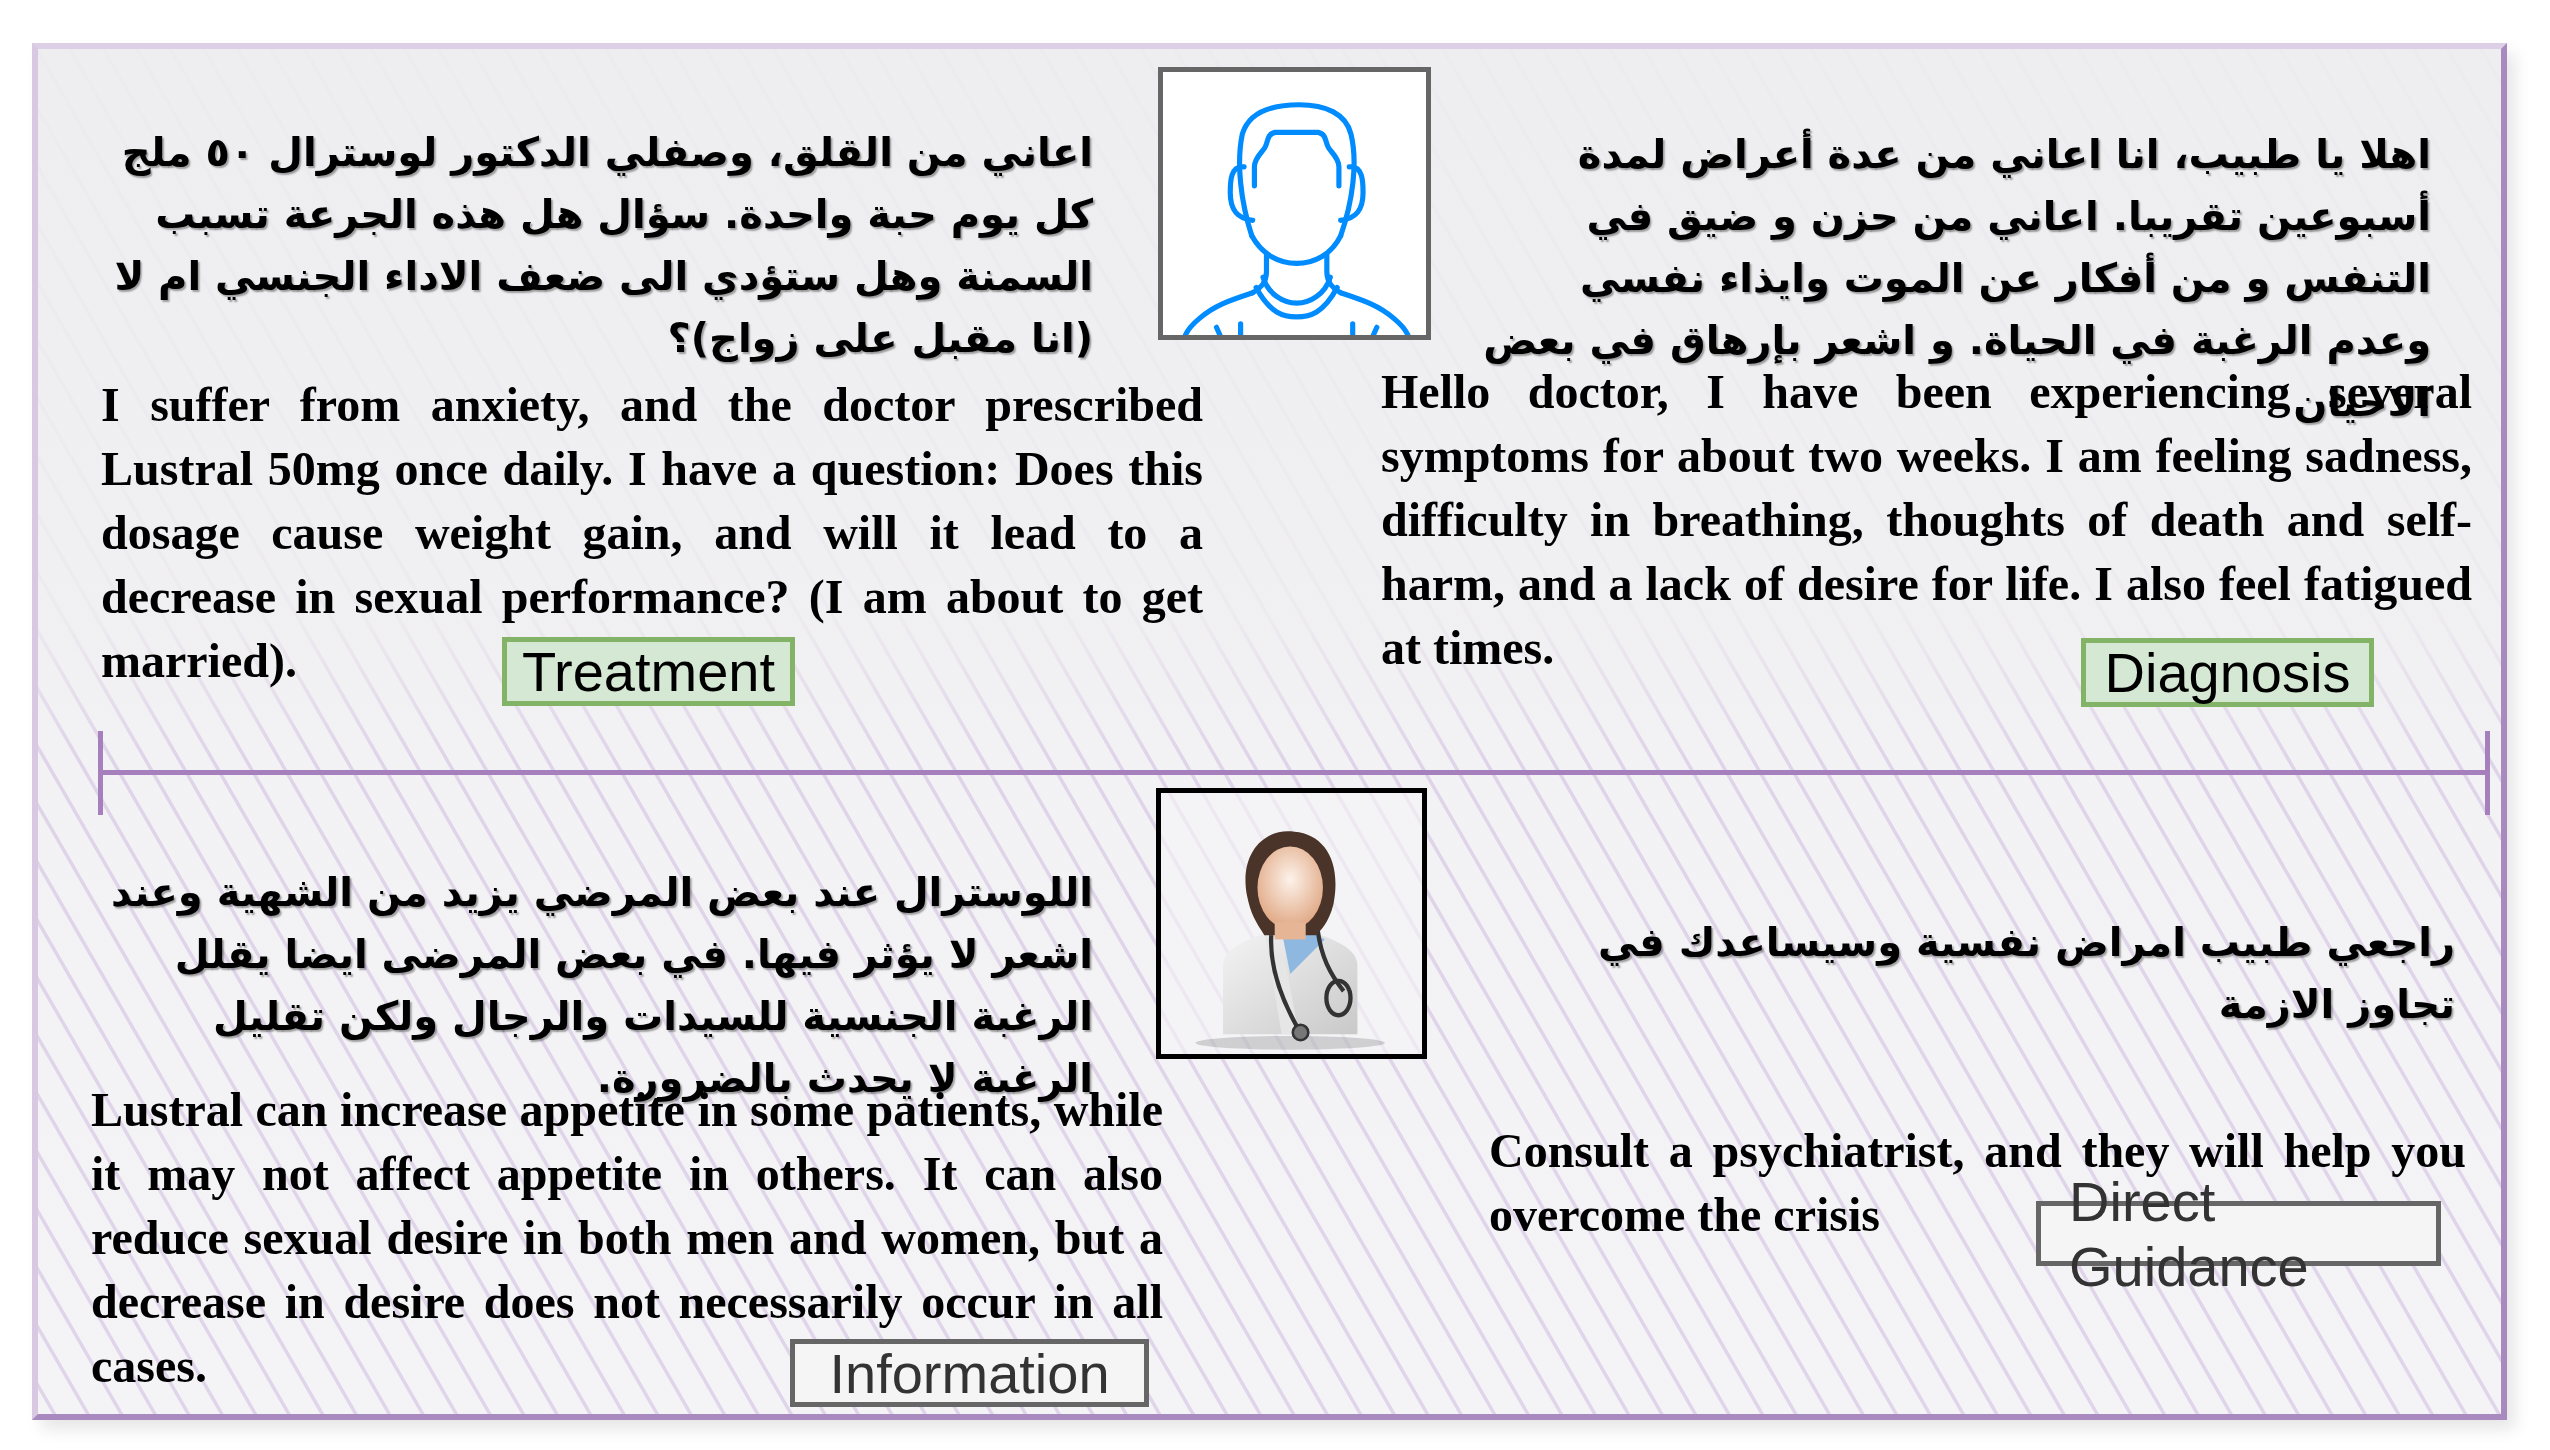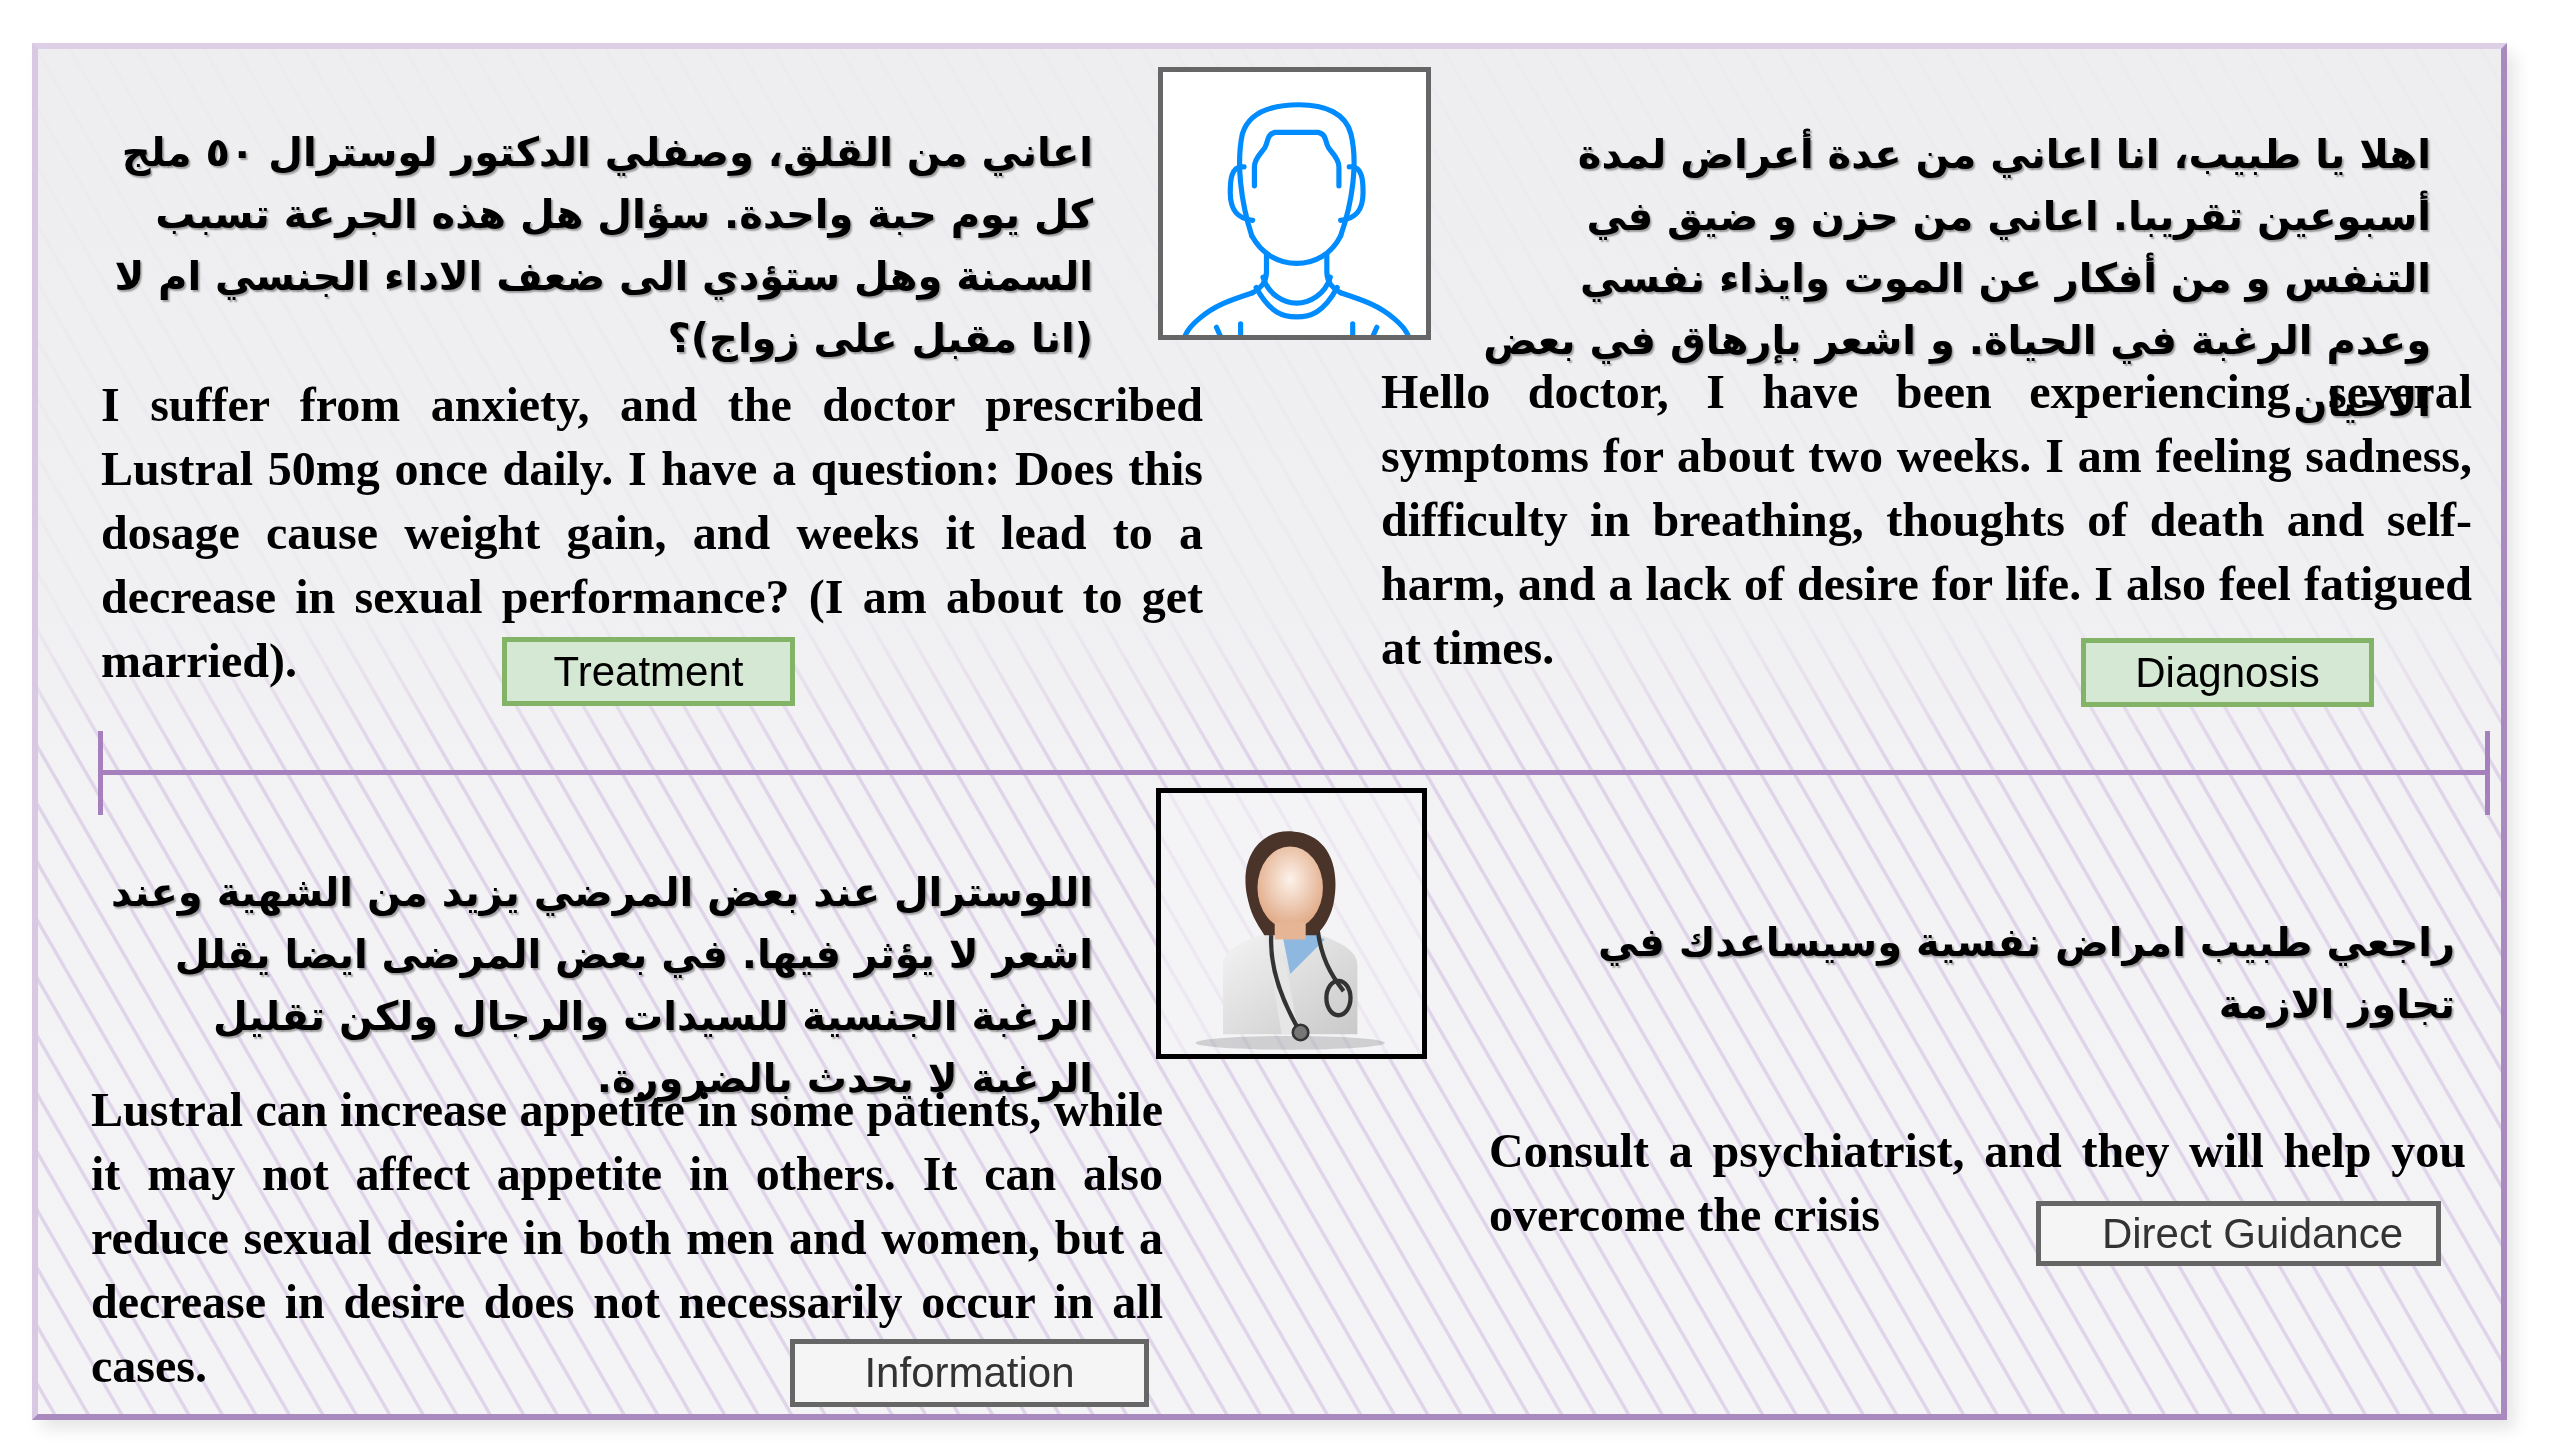--- a/index.html
+++ b/index.html
@@ -31,38 +31,38 @@
     font-size: 40px; line-height: 62px; color: #000;
     text-shadow: 1.7px 1.7px 1.7px rgba(0,0,0,0.35);
   }
   .en {
     font-family: "Liberation Serif", serif; font-weight: bold;
     font-size: 48px; line-height: 64px; color: #000;
     text-align: justify;
   }
   .badge {
     position: absolute; z-index: 3; box-sizing: border-box;
-    font-family: "Liberation Sans", sans-serif; font-size: 42px;
+    font-family: "Liberation Sans", sans-serif; font-size: 56px;
     display: flex; align-items: center; justify-content: center;
   }
   .badge.green { background: #d5e8d4; border: 5.2px solid #82b366; color: #000; }
   .badge.gray  { background: #f5f5f5; border: 5.2px solid #666666; color: #333; }
   .avatar-box { position: absolute; z-index: 3; box-sizing: border-box; }
   .divider {
     position: absolute; z-index: 2; background: #a67fbd;
   }
 </style>
 </head>
 <body>
 
 <div class="frame"></div>
 
 <div class="block ar" style="left:52px; top:121px; width:1041px;">اعاني من القلق، وصفلي الدكتور لوسترال ٥٠ ملج كل يوم حبة واحدة. سؤال هل هذه الجرعة تسبب السمنة وهل ستؤدي الى ضعف الاداء الجنسي ام لا (انا مقبل على زواج)؟</div>
 <div class="block en" style="left:101px; top:373px; width:1102px; text-align-last:left;">
-  <span>I suffer from anxiety, and the doctor prescribed Lustral 50mg once daily. I have a question: Does this dosage cause weight gain, and weeks it lead to a decrease in sexual performance? (I am about to get married).</span>
+  <span>I suffer from anxiety, and the doctor prescribed Lustral 50mg once daily. I have a question: Does this dosage cause weight gain, and will it lead to a decrease in sexual performance? (I am about to get married).</span>
 </div>
 <div class="badge green" style="left:502px; top:637px; width:293px; height:69px;">Treatment</div>
 
 <div class="avatar-box" style="left:1158px; top:67px; width:273px; height:273px; border:5.2px solid #666; background:#fff;">
   <svg width="263" height="263" viewBox="0 0 305 305" style="display:block">
     <g fill="none" stroke="#008cff" stroke-width="6" stroke-linecap="round" stroke-linejoin="round">
       <path d="M103 190 C90 150 85 105 92 72 C100 45 130 38 158 38 C188 38 212 48 218 72 C226 105 220 150 206 190"></path>
       <path d="M106 132 L106 110 C106 100 114 94 118 88 C122 82 120 72 130 70 L180 70 C190 72 188 82 192 88 C196 94 204 100 204 110 L204 132"></path>
       <path d="M94 110 C78 108 78 128 78 140 C78 160 86 170 104 172"></path>
       <path d="M216 110 C232 108 232 128 232 140 C232 160 224 170 206 172"></path>

